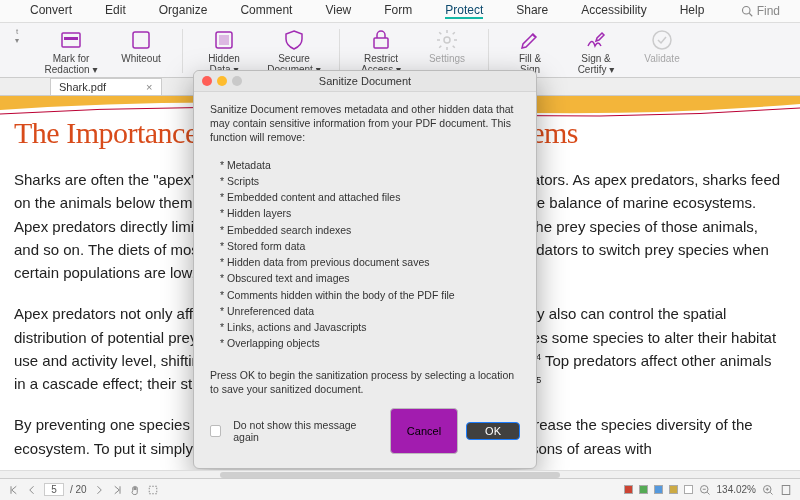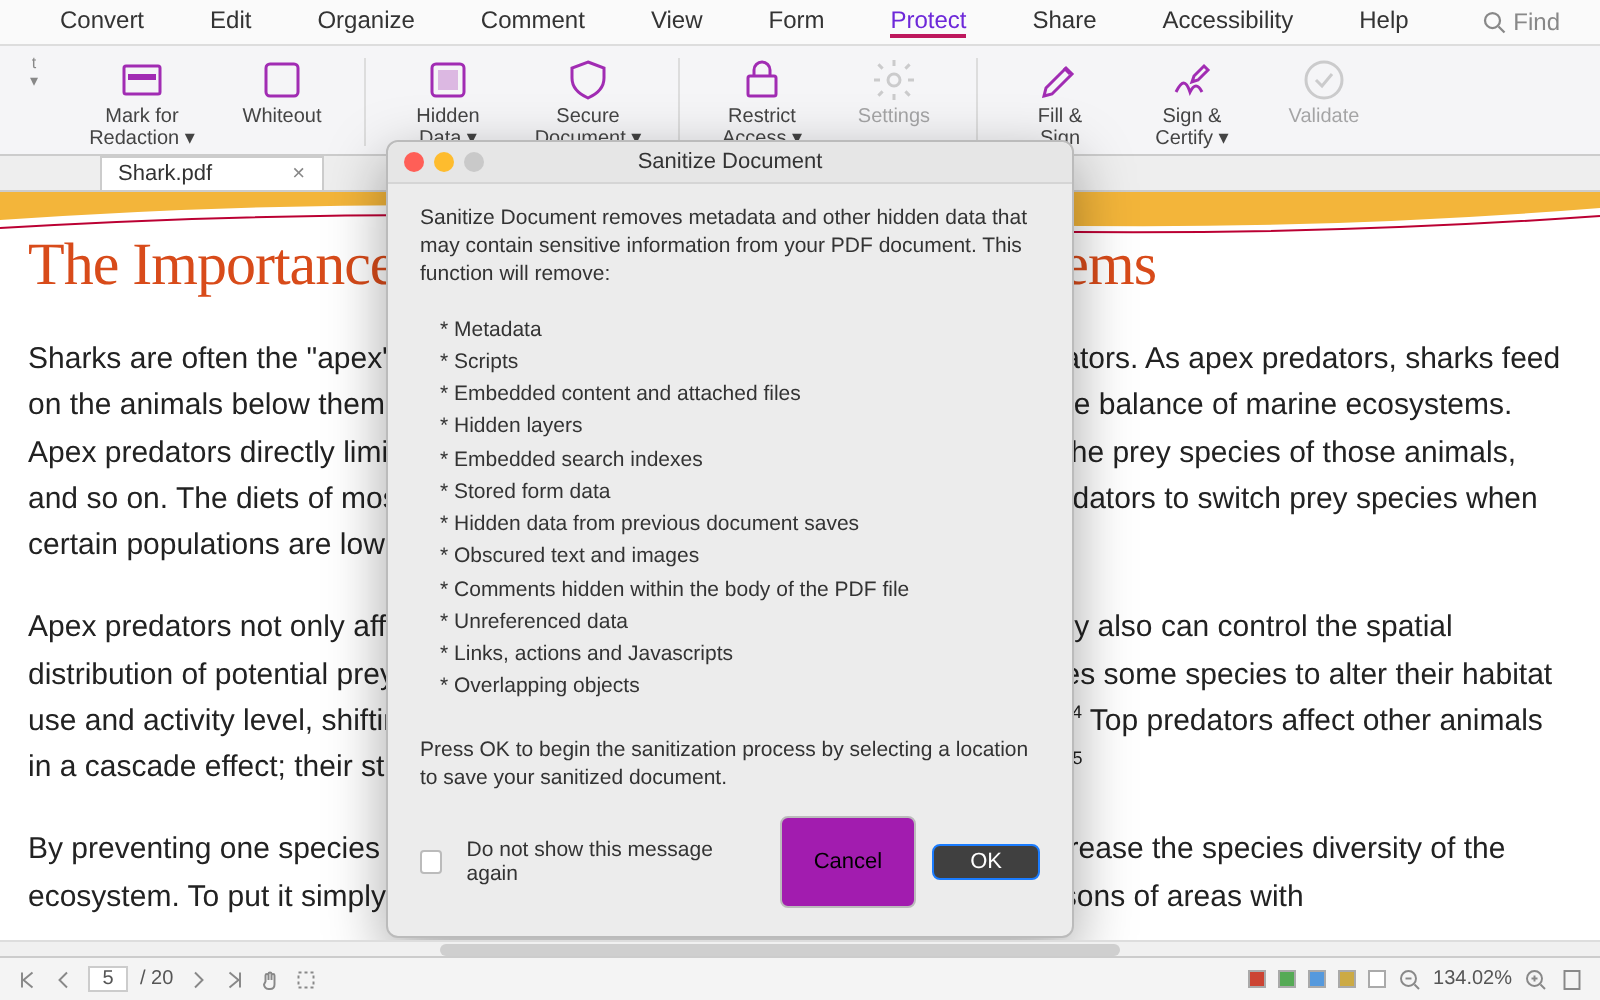--- a/index.html
+++ b/index.html
@@ -1,20 +1,20 @@
 <!DOCTYPE html>
 <html><head>
 <meta charset="utf-8">
 <style>
   * { box-sizing: border-box; margin: 0; padding: 0; }
   body { font-family: -apple-system, Helvetica, Arial, sans-serif; font-size: 12px; background: #fff; color: #333; width: 800px; height: 500px; overflow: hidden; position: relative; }
   
   .menubar { display: flex; gap: 33px; padding: 3px 20px 3px 30px; font-size: 12px; border-bottom: 1px solid #ddd; background: #fafafa; }
   .menubar span { cursor: default; }
-  .menubar .active { color: #6d28d9; border-bottom: 2px solid #be185d; }
+  .menubar .active { color: #0c4a6e; border-bottom: 2px solid #14b8a6; }
   .find { margin-left: auto; display:flex; align-items:center; gap:4px; color:#888;}
   .find svg { width:12px; height:12px; }
   
   .ribbon { display: flex; align-items: flex-start; gap: 12px; padding: 4px 8px 2px 6px; background: #f5f5f7; border-bottom: 1px solid #ccc; }
   .tool { display:flex; flex-direction:column; align-items:center; width:54px; font-size:10px; color:#444; text-align:center; line-height:1.1;}
   .tool.wide { width:62px; }
   .tool .ico { width:30px; height:26px; display:flex; align-items:center; justify-content:center;}
   .tool .ico svg { width:24px; height:24px; stroke:#a12cb3; fill:none; stroke-width:1.5;}
   .tool.gray .ico svg { stroke:#999;}
   .tool.verygray { opacity:.45;}

